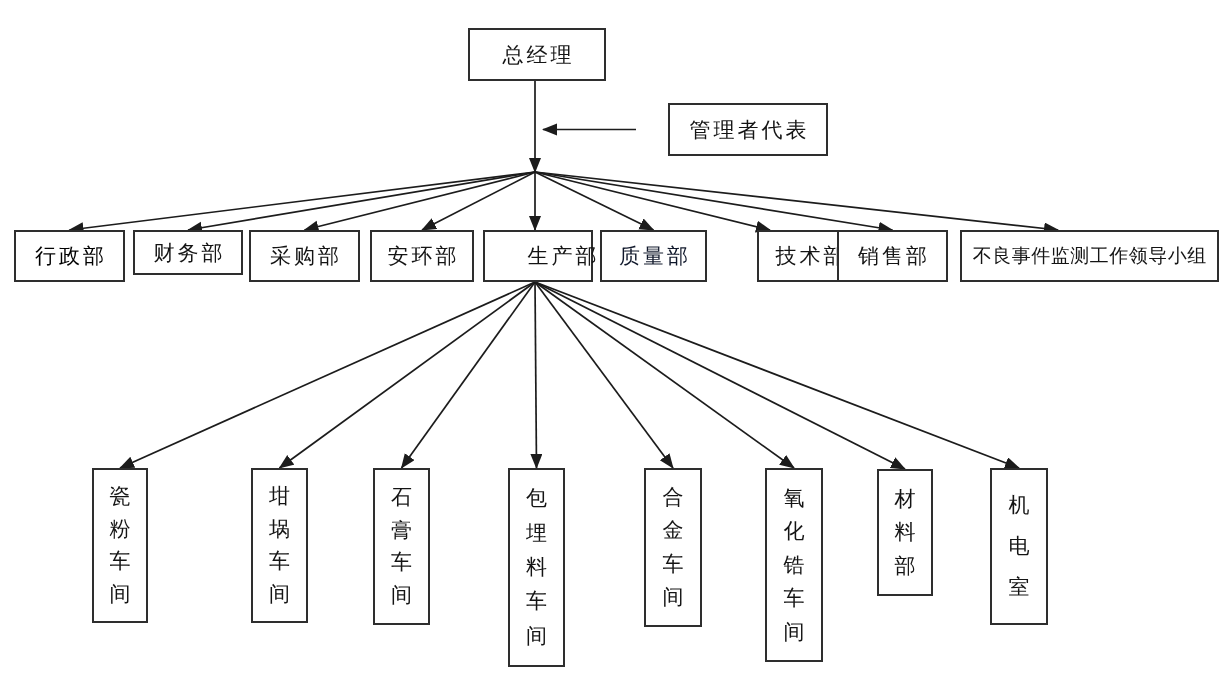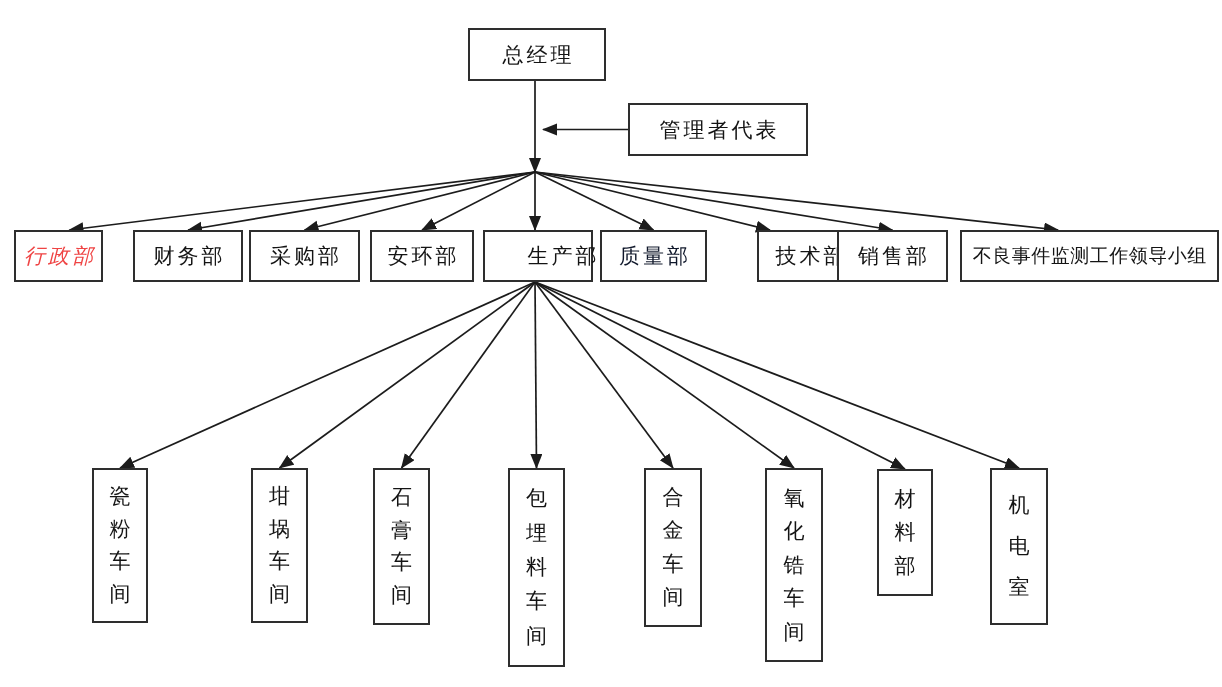--- a/index.html
+++ b/index.html
@@ -83,27 +83,27 @@
         <line x1="535" y1="282" x2="673" y2="468" stroke="#1c1c1c" stroke-width="1.7" marker-end="url(#arrowhead)"></line>
         <line x1="535" y1="282" x2="794" y2="468" stroke="#1c1c1c" stroke-width="1.7" marker-end="url(#arrowhead)"></line>
         <line x1="535" y1="282" x2="905" y2="469" stroke="#1c1c1c" stroke-width="1.7" marker-end="url(#arrowhead)"></line>
         <line x1="535" y1="282" x2="1019" y2="468" stroke="#1c1c1c" stroke-width="1.7" marker-end="url(#arrowhead)"></line>
       </g>
   </svg>
   <div id="node-layer">
       <div class="node" style="left: 468px; top: 28px; width: 138px; height: 53px; border-color: rgb(46, 46, 46); color: rgb(20, 20, 20);">
         <span>总经理</span>
       </div>
-      <div class="node" style="left: 628px; top: 103px; width: 180px; height: 53px; border-color: rgb(46, 46, 46); color: rgb(20, 20, 20);">
+      <div class="node" style="left: 668px; top: 103px; width: 160px; height: 53px; border-color: rgb(46, 46, 46); color: rgb(20, 20, 20);">
         <span>管理者代表</span>
       </div>
-      <div class="node" style="left: 14px; top: 230px; width: 89px; height: 52px; border-color: rgb(46, 46, 46); color: #ef4444; font-style: italic;">
+      <div class="node" style="left: 14px; top: 230px; width: 111px; height: 52px; border-color: rgb(46, 46, 46); color: #000000;">
         <span>行政部</span>
       </div>
-      <div class="node" style="left: 133px; top: 230px; width: 110px; height: 52px; border-color: rgb(46, 46, 46); color: rgb(20, 20, 20);">
+      <div class="node" style="left: 133px; top: 230px; width: 110px; height: 45px; border-color: rgb(46, 46, 46); color: rgb(20, 20, 20);">
         <span>财务部</span>
       </div>
       <div class="node" style="left: 249px; top: 230px; width: 111px; height: 52px; border-color: rgb(46, 46, 46); color: rgb(20, 20, 20);">
         <span>采购部</span>
       </div>
       <div class="node" style="left: 370px; top: 230px; width: 104px; height: 52px; border-color: rgb(46, 46, 46); color: rgb(20, 20, 20);">
         <span>安环部</span>
       </div>
       <div class="node" style="left: 483px; top: 230px; width: 110px; height: 52px; border-color: rgb(46, 46, 46); color: rgb(20, 20, 20); padding-left: 48px;">
         <span>生产部</span>

